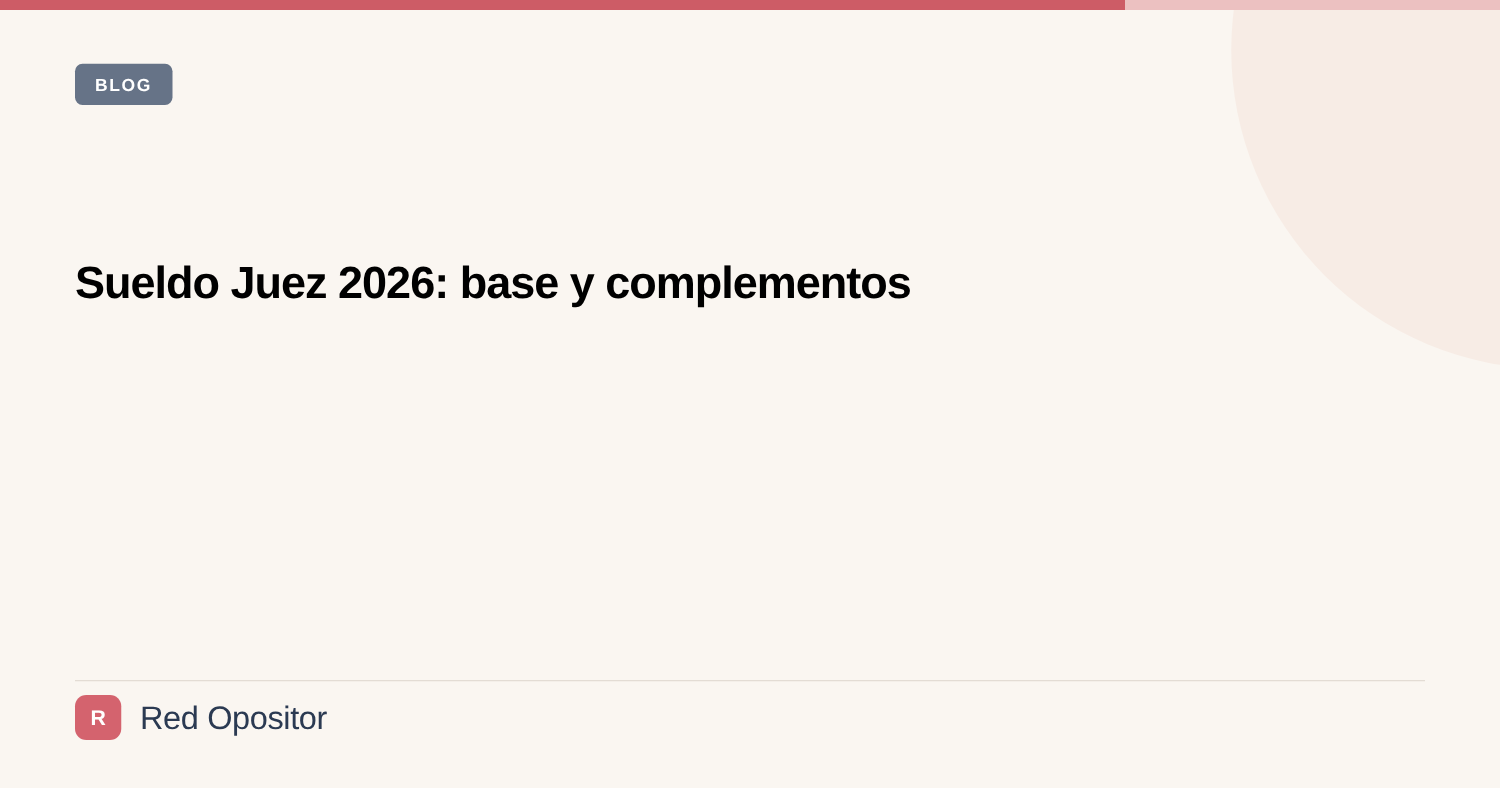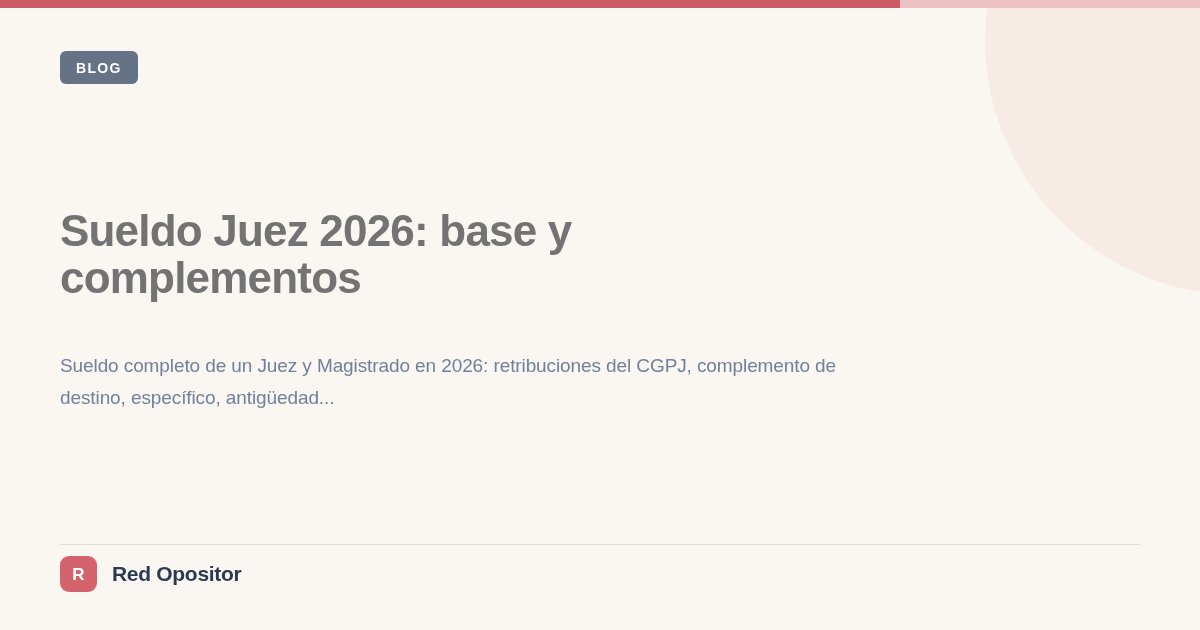--- a/index.html
+++ b/index.html
@@ -81,25 +81,25 @@
     letter-spacing: 1.3px;
     line-height: 1;
   }
 
   .headline {
     position: absolute;
     left: 60px;
     top: 207px;
     width: 760px;
     margin: 0;
-    font-size: 44px;
+    font-size: 36px;
     line-height: 1.07;
     font-weight: bold;
     letter-spacing: -0.8px;
-    color: #737373;
+    color: #000000;
   }
 
   .subhead {
     position: absolute;
     left: 60px;
     top: 350px;
     width: 800px;
     margin: 0;
     font-size: 19px;
     line-height: 32px;
@@ -143,22 +143,22 @@
     background: #d4636e;
     color: #ffffff;
     display: flex;
     align-items: center;
     justify-content: center;
     font-size: 17px;
     font-weight: bold;
     line-height: 1;
   }
   .brand-name {
-    font-size: 21px;
-    font-weight: bold;
+    font-size: 26px;
+    font-weight: normal;
     color: #2b3a52;
     letter-spacing: -0.3px;
   }
 
   .meta {
     display: flex;
     align-items: center;
     gap: 22px;
   }
   .meta-author {
@@ -182,21 +182,20 @@
 
   <div class="top-bar"></div>
   <div class="top-bar-fade"></div>
 
   <div class="content">
 
     <div class="badge">BLOG</div>
 
     <h1 class="headline">Sueldo Juez 2026: base y complementos</h1>
 
-    <p class="subhead">Sueldo completo de un Juez y Magistrado en 2026: retribuciones del CGPJ, complemento de destino, específico, antigüedad...</p>
 
   </div>
 
   <div class="divider"></div>
 
   <div class="footer">
 
     <div class="brand">
       <div class="brand-mark">R</div>
       <div class="brand-name">Red Opositor</div>

